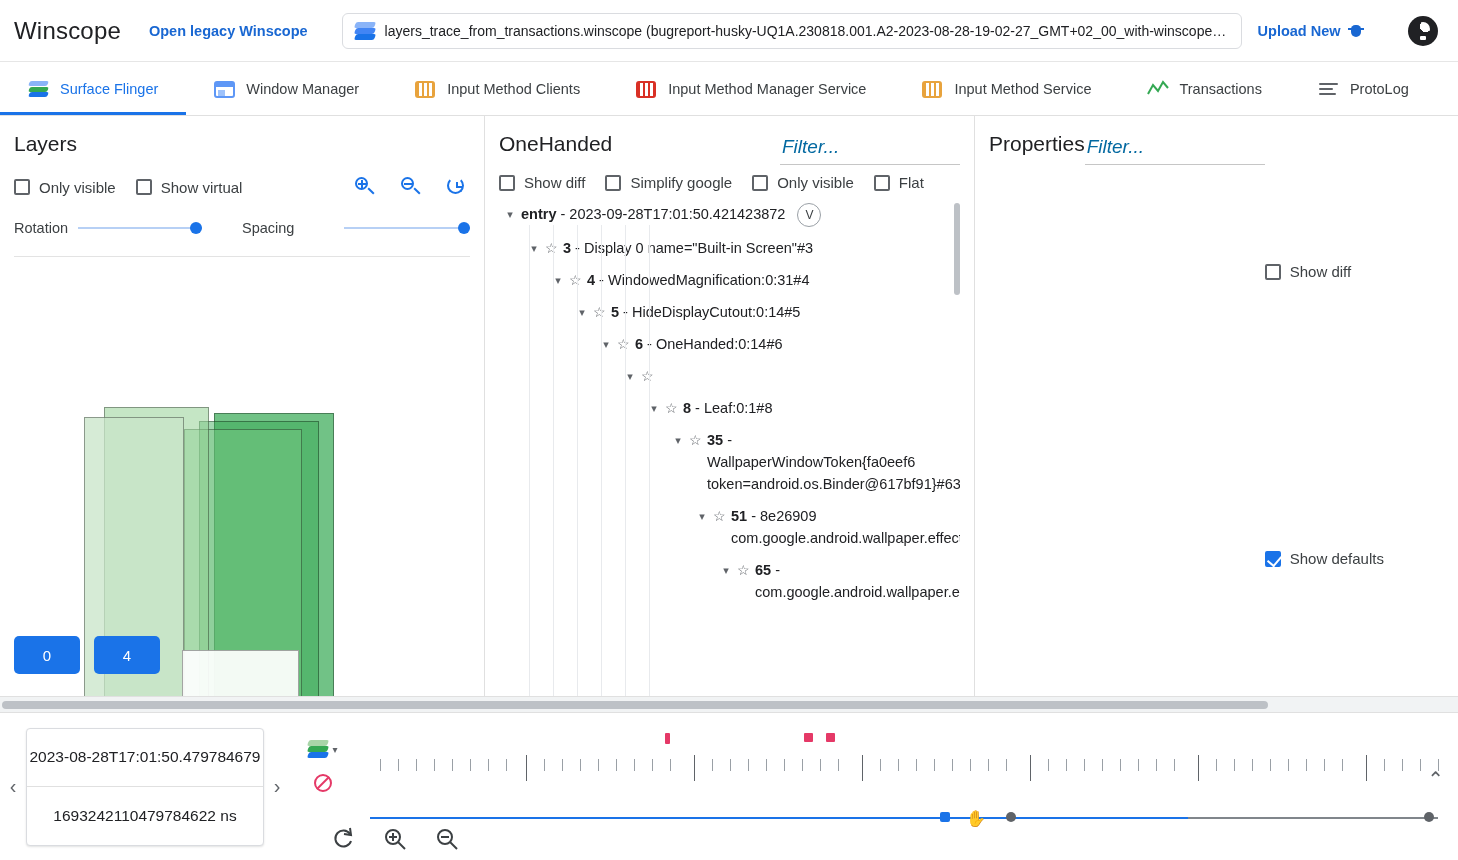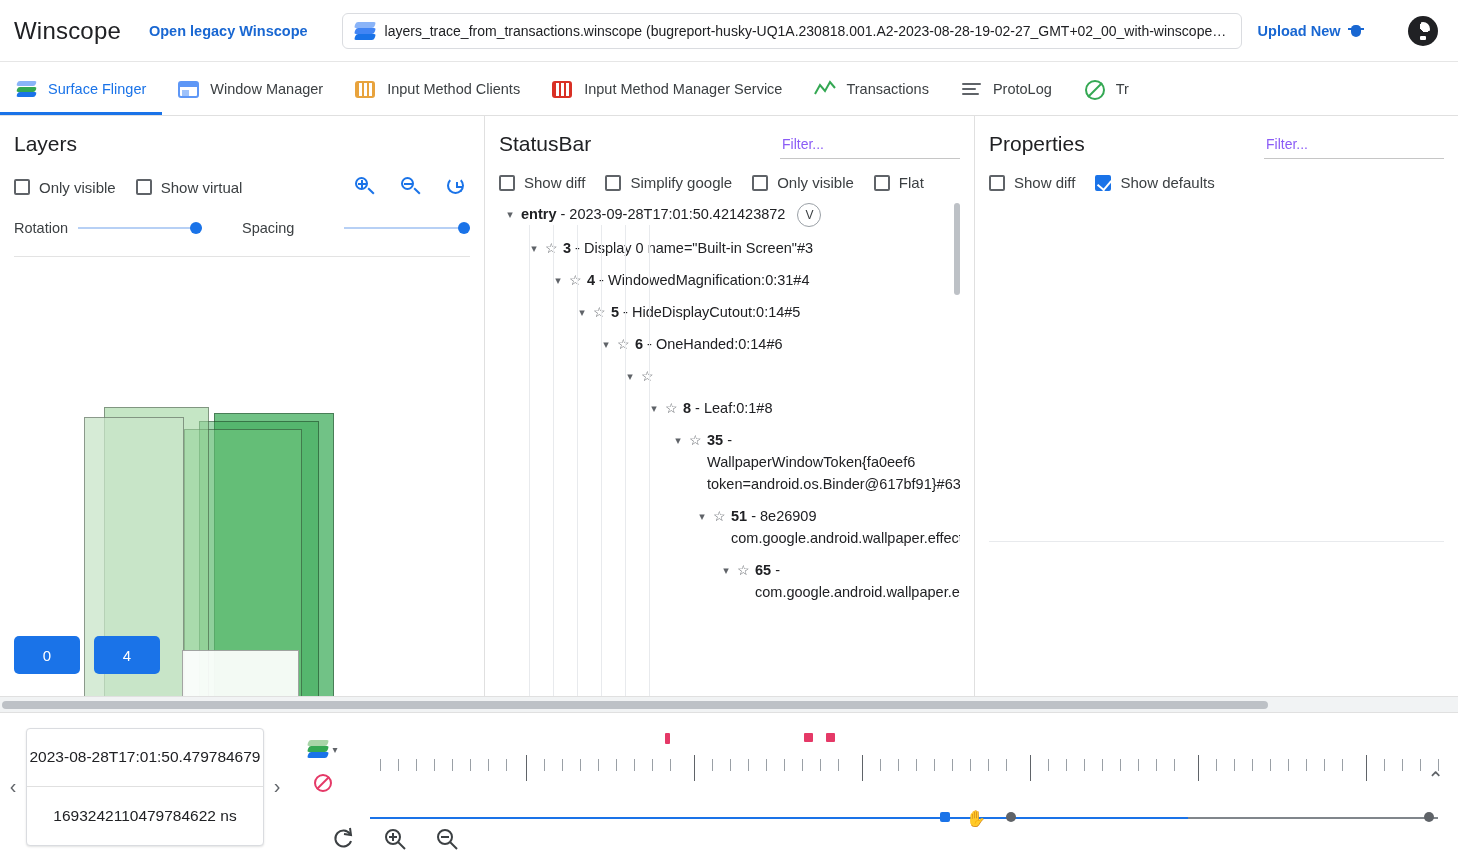--- a/index.html
+++ b/index.html
@@ -44,21 +44,21 @@
   .dark-toggle::before{ content:""; position:absolute; left:8px; top:6px; width:14px; height:14px; border-radius:50%;
     background:radial-gradient(circle at 70% 30%, #fff 0 42%, #202124 43% 100%); }
   .dark-toggle::after{ content:""; position:absolute; left:12px; top:20px; width:6px; height:4px; background:#fff; border-radius:1px; }
 
   
   .tabs {
     height:54px; flex:0 0 54px; display:flex; align-items:stretch;
     border-bottom:1px solid #e0e0e0; background:#fff; overflow:hidden;
   }
   .tab {
-    display:flex; align-items:center; gap:10px; padding:0 16px;
+    display:flex; align-items:center; gap:10px; padding:0 28px;
     font-size:14.5px; color:#3c4043; cursor:pointer; white-space:nowrap;
     position:relative;
   }
   .tab.active { color:#1a73e8; }
   .tab.active::after {
     content:""; position:absolute; left:0; right:0; bottom:0; height:3px; background:#1a73e8;
   }
   .tab .ti { width:22px; height:20px; flex:0 0 22px; position:relative; }
 
   
@@ -87,27 +87,27 @@
   .ti-tr { position:absolute; inset:0; }
   .ti-tr svg{ width:22px; height:22px; }
 
   
   .panels { display:flex; flex:1 1 auto; min-height:0; background:#fff; }
   .panel { position:relative; }
   .panel-divider { width:1px; background:#e0e0e0; flex:0 0 1px; }
 
   .p-layers { width:484px; flex:0 0 484px; padding:16px 14px 0 14px; display:flex; flex-direction:column; }
   .p-hier   { width:489px; flex:0 0 489px; padding:16px 14px 0 14px; display:flex; flex-direction:column; }
-  .p-props  { flex:1 1 auto; padding:16px 14px 0 14px; display:flex; flex-direction:column; }
+  .p-props  { flex:1 1 auto; padding:16px 14px 0 14px; display:flex; flex-direction:row; }
 
   .panel-title { font-size:21px; font-weight:500; color:#202124; margin:0 0 12px 0; }
   .panel-head-row { display:flex; align-items:flex-start; }
   .filter-box {
     margin-left:auto; width:180px; border-bottom:1px solid #c6c6c6; padding:4px 2px 6px 2px;
-    font-size:14px; color:#8b5cf6;
+    font-size:19px; color:#0369a1;font-style:italic;
   }
   .p-props .filter-box { width:180px; }
 
   .checkrow { display:flex; align-items:center; gap:20px; margin:6px 0 4px 0; flex-wrap:wrap; }
   .chk { display:flex; align-items:center; gap:9px; font-size:15px; color:#3c4043; cursor:pointer; }
   .box { width:16px; height:16px; border:2px solid #5f6368; border-radius:2px; flex:0 0 16px; }
   .box.checked { background:#1a73e8; border-color:#1a73e8; position:relative; }
   .box.checked::after{ content:""; position:absolute; left:3px; top:0px; width:7px; height:11px;
     border-right:2px solid #fff; border-bottom:2px solid #fff; transform:rotate(40deg); }
 
@@ -252,20 +252,26 @@
       <span class="ti">
           <span class="ti-grid orange"></span>
         </span>
       <span>Input Method Clients</span>
     </div>
     <div class="tab">
       <span class="ti">
           <span class="ti-grid red2"></span>
         </span>
       <span>Input Method Manager Service</span>
+    </div>
+    <div class="tab">
+      <span class="ti">
+          <span class="ti-grid orange"></span>
+        </span>
+      <span>Input Method Service</span>
     </div>
     <div class="tab">
       <span class="ti ti-tx">
         <svg viewBox="0 0 22 20">
             <polyline points="1,15 6,6 11,12 16,3 21,9" fill="none" stroke="#34a853" stroke-width="2"></polyline>
           </svg>
       </span>
       <span>Transactions</span>
     </div>
     <div class="tab">
@@ -351,21 +357,21 @@
           <div class="pill">0</div>
           <div class="pill">4</div>
         </div>
       </div>
     </div>
 
     <div class="panel-divider"></div>
 
     <div class="panel p-hier">
       <div class="panel-head-row">
-        <div class="panel-title">StatusBar</div>
+        <div class="panel-title">OneHanded</div>
         <div class="filter-box">Filter...</div>
       </div>
 
       <div class="checkrow">
         <div class="chk">
           <span class="box"></span>
           <span>Show diff</span>
         </div>
         <div class="chk">
           <span class="box"></span>

